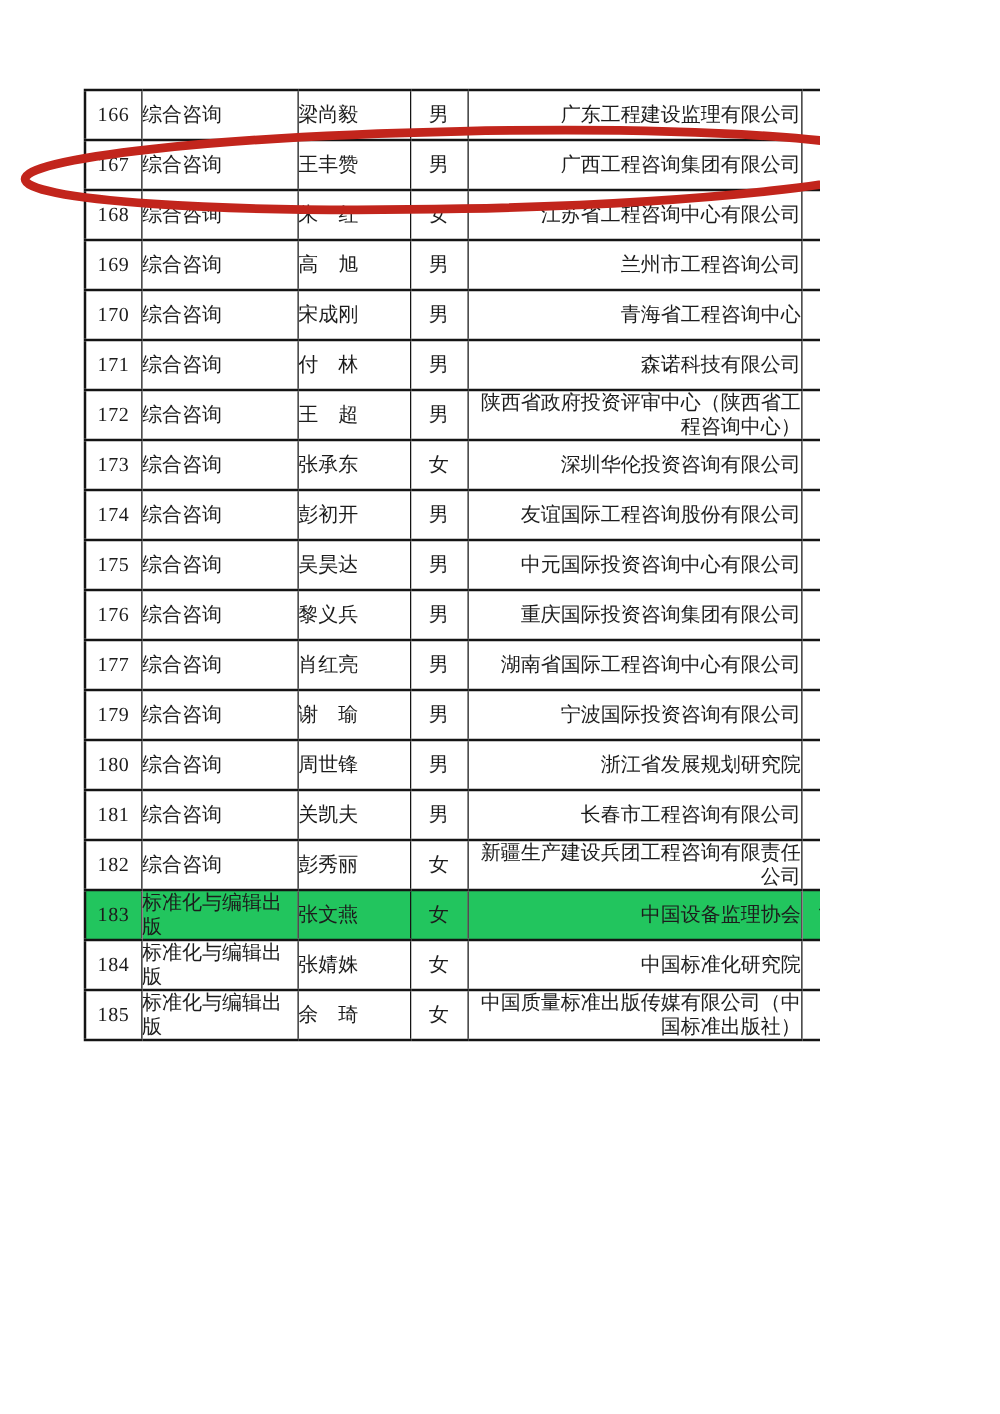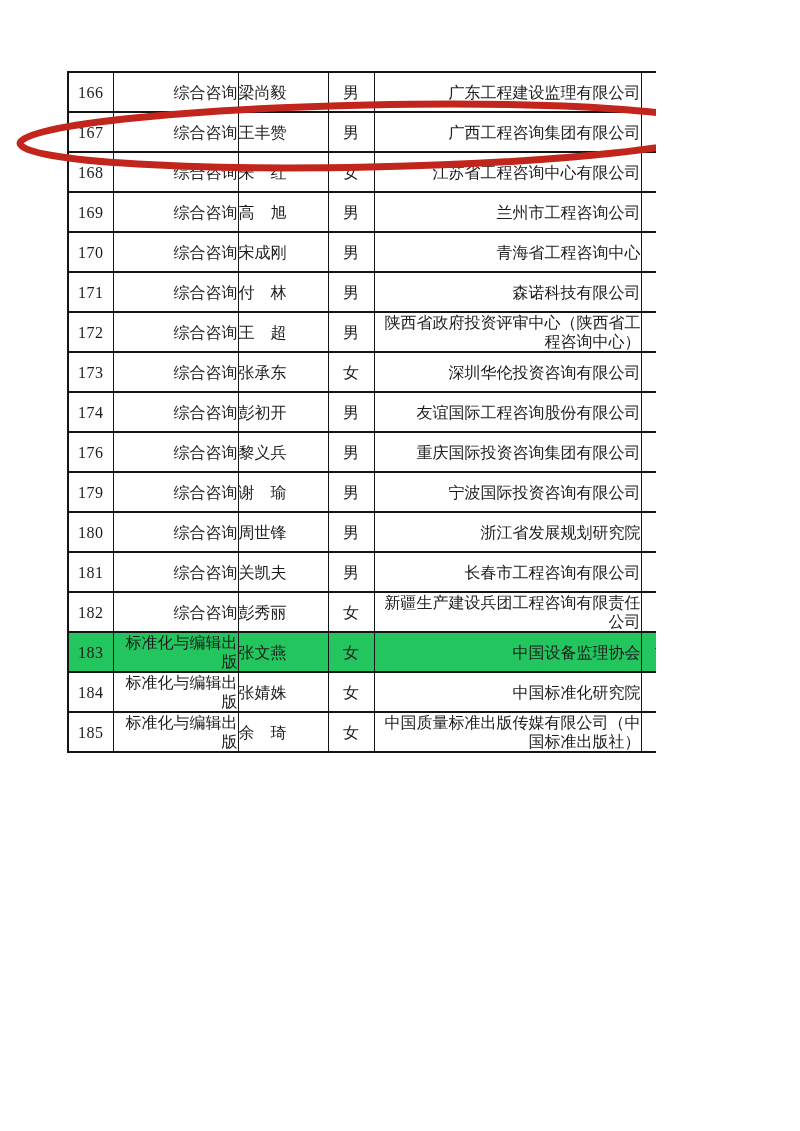--- a/index.html
+++ b/index.html
@@ -35,21 +35,21 @@
     vertical-align: middle;
     padding: 0;
     overflow: hidden;
   }
   td.c-no {
     text-align: center;
     font-size: 15px;
     letter-spacing: 0.5px;
   }
   td.c-cat {
-    text-align: right;
+    text-align: left;
     padding: 1px 3px 1px 5px;
     word-break: break-all;
   }
   td.c-name {
     text-align: left;
   }
   td.c-gender {
     text-align: center;
   }
   td.c-org {
@@ -160,30 +160,46 @@
 
     <tr>
       <td class="c-no">174</td>
       <td class="c-cat">综合咨询</td>
       <td class="c-name">彭初开</td>
       <td class="c-gender">男</td>
       <td class="c-org">友谊国际工程咨询股份有限公司</td>
       <td class="c-role"></td>
     </tr>
 
+    <tr>
+      <td class="c-no">175</td>
+      <td class="c-cat">综合咨询</td>
+      <td class="c-name">吴昊达</td>
+      <td class="c-gender">男</td>
+      <td class="c-org">中元国际投资咨询中心有限公司</td>
+      <td class="c-role"></td>
+    </tr>
 
     <tr>
       <td class="c-no">176</td>
       <td class="c-cat">综合咨询</td>
       <td class="c-name">黎义兵</td>
       <td class="c-gender">男</td>
       <td class="c-org">重庆国际投资咨询集团有限公司</td>
       <td class="c-role"></td>
     </tr>
 
+    <tr>
+      <td class="c-no">177</td>
+      <td class="c-cat">综合咨询</td>
+      <td class="c-name">肖红亮</td>
+      <td class="c-gender">男</td>
+      <td class="c-org">湖南省国际工程咨询中心有限公司</td>
+      <td class="c-role"></td>
+    </tr>
 
 
     <tr>
       <td class="c-no">179</td>
       <td class="c-cat">综合咨询</td>
       <td class="c-name">谢　瑜</td>
       <td class="c-gender">男</td>
       <td class="c-org">宁波国际投资咨询有限公司</td>
       <td class="c-role"></td>
     </tr>

